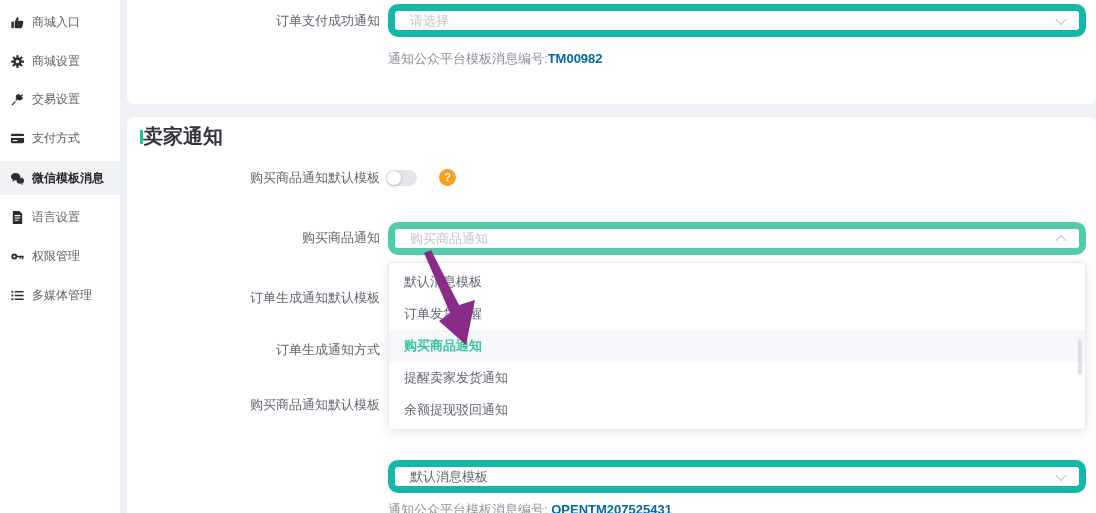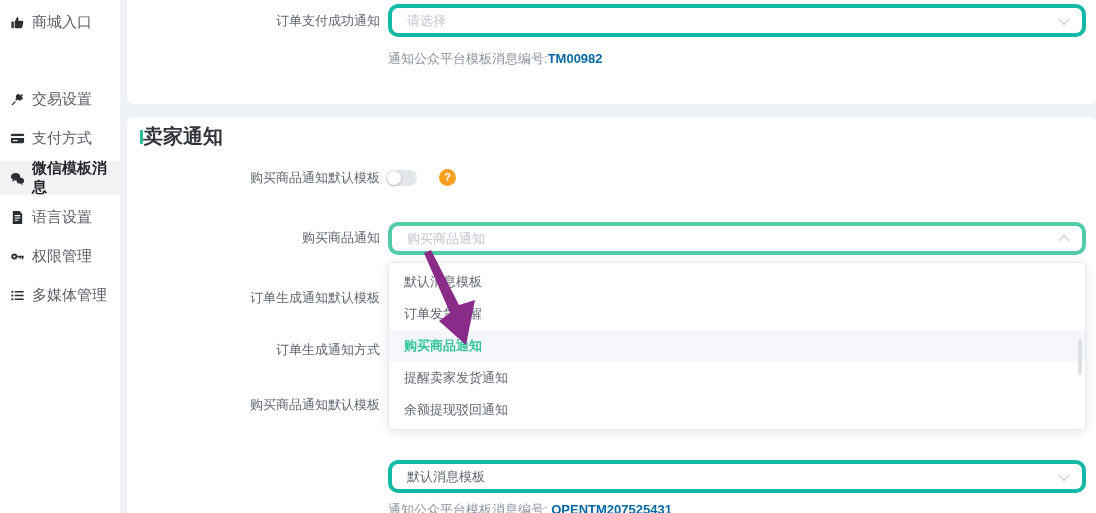--- a/index.html
+++ b/index.html
@@ -6,35 +6,35 @@
     --accent:#34c69a; --section_bar:#27bf96; --arrow:#8a2b8a; --help_badge:#fba01e;
   }
   *{margin:0;padding:0;box-sizing:border-box;}
   html,body{width:1096px;height:513px;}
   body{font-family:"Liberation Sans","DejaVu Sans",sans-serif;background:#fff;}
   .stage{position:relative;width:1096px;height:513px;overflow:hidden;background:#fff;}
 
   
   .sidebar{position:absolute;left:0;top:0;width:120px;height:513px;background:#fff;z-index:3;}
   .side-item{position:absolute;left:0;width:120px;height:34px;display:flex;align-items:center;
-    padding-left:10px;color:#5a5f66;font-size:15px;cursor:pointer;}
+    padding-left:10px;color:#5a5f66;font-size:12px;cursor:pointer;}
   .side-item .icn{width:15px;height:15px;margin-right:7px;color:#2b2f35;flex:0 0 15px;display:flex;}
   .side-item .icn svg{width:100%;height:100%;}
   .side-item.selected{background:#f1f2f4;color:#23262b;font-weight:700;}
 
   
   .content-bg{position:absolute;left:120px;top:0;width:976px;height:513px;background:#eef1f5;z-index:1;}
   .card{position:absolute;left:127px;width:969px;background:#fff;z-index:2;}
   .card1{top:0;height:104px;border-radius:0 0 6px 6px;}
   .card2{top:117px;height:500px;border-radius:6px 6px 0 0;}
 
   
   .flabel{position:absolute;left:140px;width:240px;text-align:right;font-size:13px;color:#5f6670;
     line-height:16px;z-index:3;}
-  .select{position:absolute;left:388px;width:698px;height:33px;background:#fff;border:4px solid #14b8a6;
+  .select{position:absolute;left:388px;width:698px;height:33px;background:#fff;border:7px solid #14b8a6;
     border-radius:10px;display:flex;align-items:center;padding:0 30px 0 15px;font-size:13px;z-index:3;cursor:pointer;}
   .select.focused{border-color:#52cbaa;}
   .select .val{color:#5f6670;}
   .select .ph{color:#c0c4cc;}
   .chev{position:absolute;right:14px;top:50%;width:8px;height:8px;
     border-right:1.5px solid #c0c4cc;border-bottom:1.5px solid #c0c4cc;}
   .chev.down{transform:translateY(-70%) rotate(45deg);}
   .chev.up{transform:translateY(-30%) rotate(-135deg);}
   .helper{position:absolute;left:388px;font-size:13px;color:#8a919c;z-index:3;white-space:nowrap;}
   .helper b{color:#0369a1;font-weight:700;}
@@ -75,20 +75,33 @@
     <div class="side-item" style="top:5px">
       <span class="icn">
         <svg viewBox="0 0 16 16" fill="currentColor">
             <path d="M1.5 7h2.6v7H1.5z"></path>
             <path d="M5 13.6V7.2L7.6 2c.9.1 1.5.7 1.5 1.6L8.6 6h4.2c.9 0 1.6.8 1.4 1.7l-1 4.8c-.2.9-.9 1.5-1.8 1.5H6.4c-.5 0-1-.2-1.4-.4z"></path>
           </svg>
       </span>
       <span>商城入口</span>
     </div>
 
+    <div class="side-item" style="top:44px">
+      <span class="icn">
+        <svg viewBox="0 0 16 16" fill="currentColor">
+            <rect x="6.8" y="1" width="2.4" height="14" rx="1"></rect>
+            <rect x="6.8" y="1" width="2.4" height="14" rx="1" transform="rotate(45 8 8)"></rect>
+            <rect x="6.8" y="1" width="2.4" height="14" rx="1" transform="rotate(90 8 8)"></rect>
+            <rect x="6.8" y="1" width="2.4" height="14" rx="1" transform="rotate(135 8 8)"></rect>
+            <circle cx="8" cy="8" r="4.4"></circle>
+            <circle cx="8" cy="8" r="1.9" fill="#fff"></circle>
+          </svg>
+      </span>
+      <span>商城设置</span>
+    </div>
 
     <div class="side-item" style="top:82px">
       <span class="icn">
         <svg viewBox="0 0 16 16" fill="currentColor">
             <path d="M9.5 2l1.8 1.8L13 2.1l1 1-1.7 1.7L14 6.5 12.5 8a3.2 3.2 0 0 1-4.4.1L6.9 9.3 5.6 8l1.2-1.2A3.2 3.2 0 0 1 8 2.4z"></path>
             <path d="M5.8 10.2L3.6 12.4 2 14" stroke="currentColor" stroke-width="1.4" fill="none"></path>
           </svg>
       </span>
       <span>交易设置</span>
     </div>

